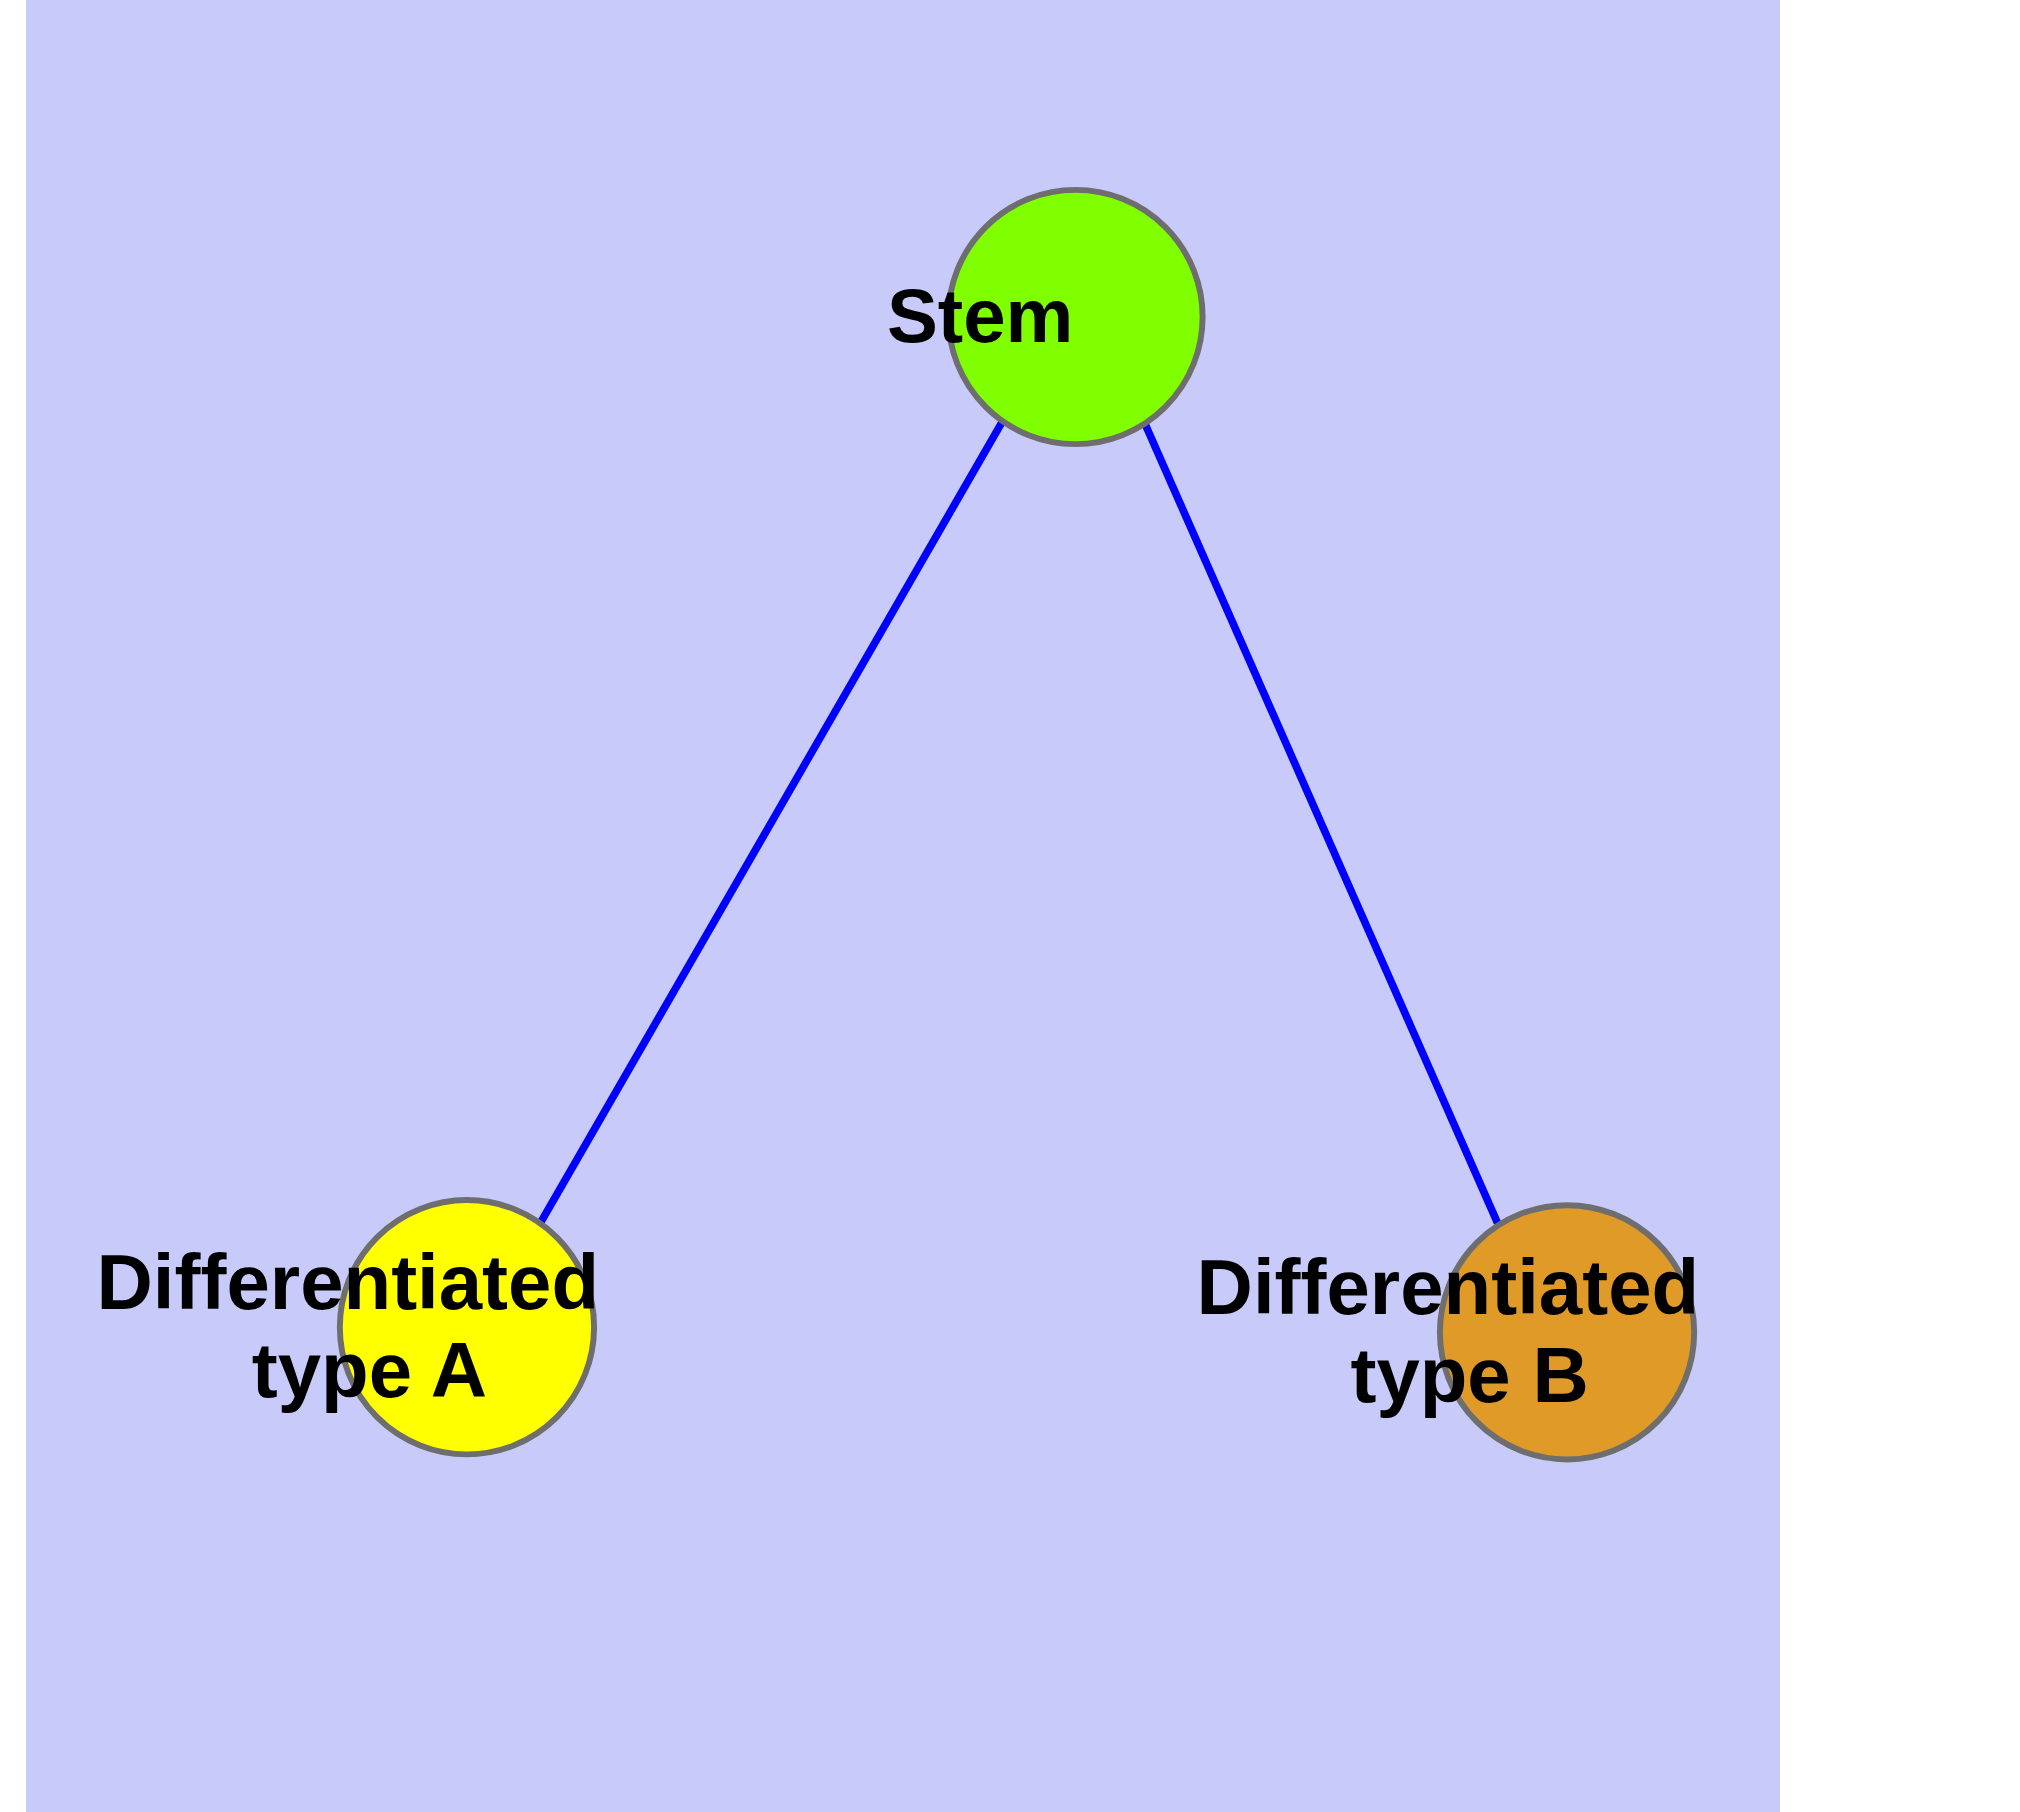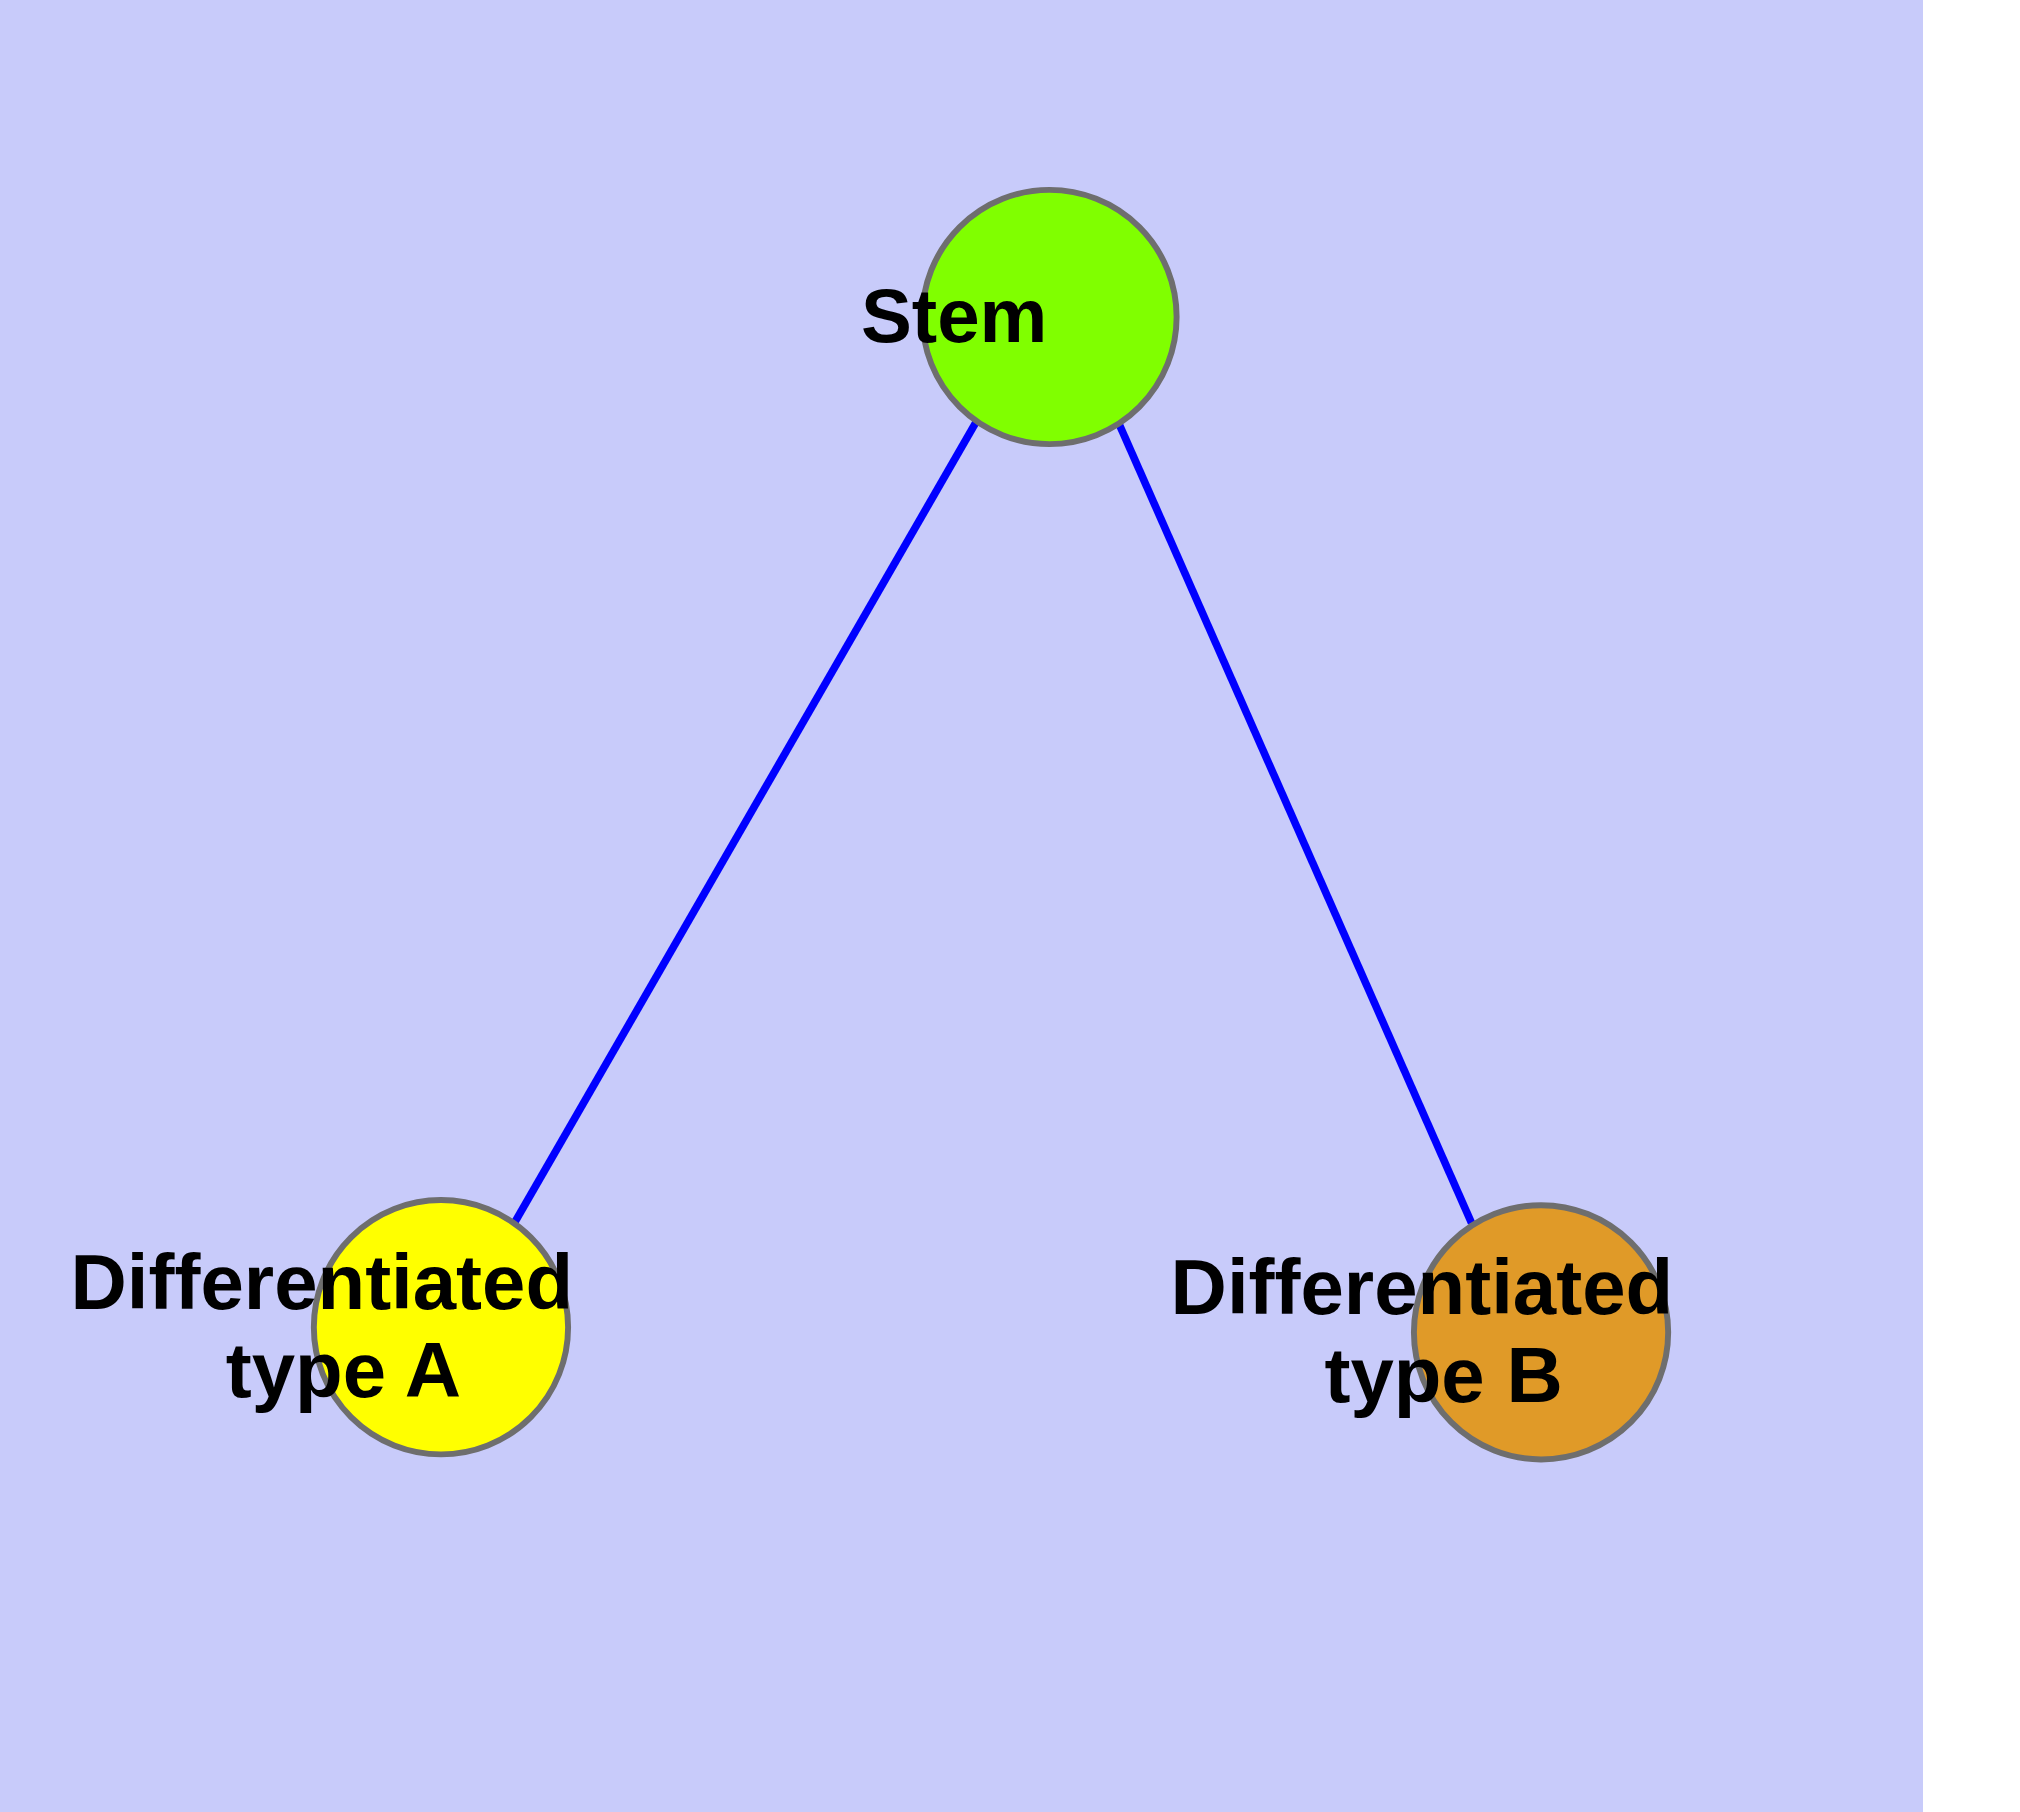--- a/index.html
+++ b/index.html
@@ -41,21 +41,21 @@
     font-weight: bold;
     fill: #000000;
     text-anchor: middle;
     dominant-baseline: middle;
     white-space: pre;
   }
 </style>
 </head>
 <body>
 
-<div id="stage" style="width: 1923px; height: 1812px;">
+<div id="stage" style="width: 1754px; height: 1812px; margin-left: 26px;">
   <div id="canvas-bg" style="background: rgb(200, 203, 250);"></div>
 
   <svg id="graph-svg" viewBox="0 0 2384 2138" style="width: 2021px; height: 1812px;">
 
     <g>
       <line class="edge-line" x1="1152" y1="497" x2="606" y2="1444" stroke="#0000ff" stroke-width="9"></line>
       <line class="edge-line" x1="1320" y1="500" x2="1736" y2="1443" stroke="#0000ff" stroke-width="9"></line>
     </g>
 
     <g>

